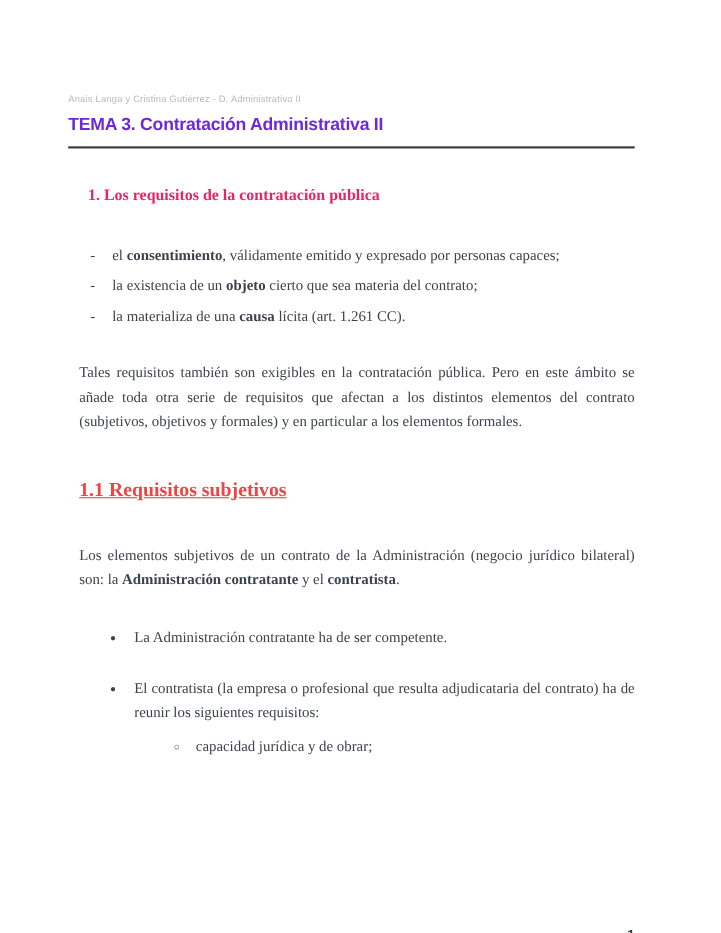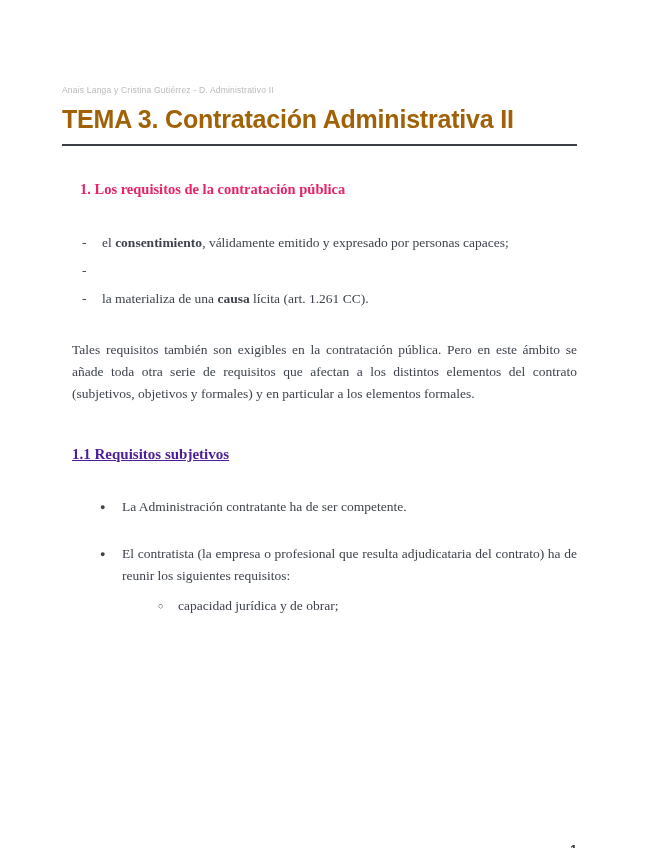--- a/index.html
+++ b/index.html
@@ -15,23 +15,23 @@
     overflow: hidden;
     margin-top: 35px;
   }
   .doc-header {
     font-size: 8.5px;
     color: #b9b9b9;
     letter-spacing: 0.2px;
   }
   .doc-title {
     margin: 10px 0 0 0;
-    font-size: 25px;
+    font-size: 16px;
     font-weight: 700;
-    color: #a16207;
+    color: #6d28d9;
     letter-spacing: -0.2px;
   }
   .title-rule {
     margin-top: 10px;
     height: 2px;
     background: #3a3e45;
     width: 100%;
   }
   .content {
     margin-left: 10px;
@@ -59,23 +59,23 @@
     align-items: flex-start;
     margin-bottom: 6px;
   }
   .dash-marker {
     width: 20px;
     flex: 0 0 20px;
     color: #3d424c;
   }
   .subsection-heading {
     margin: 36px 0 0 0;
-    font-size: 15px;
+    font-size: 18px;
     font-weight: 700;
-    color: #4c1d95;
+    color: #ef4444;
     text-decoration: underline;
   }
   .bullet-list {
     list-style: none;
     margin: 30px 0 0 0;
     padding: 0 0 0 28px;
   }
   .bullet-item { 
     display: flex;
     align-items: flex-start;
@@ -131,31 +131,33 @@
     <h2 class="section-heading">1. Los requisitos de la contratación pública</h2>
 
 
     <ul class="dash-list">
       <li>
         <span class="dash-marker">-</span>
         <span class="li-text"><span>el </span><span class="b">consentimiento</span><span>, válidamente emitido y expresado por personas capaces;</span></span>
       </li>
       <li>
         <span class="dash-marker">-</span>
+        <span class="li-text"><span>la existencia de un </span><span class="b">objeto</span><span> cierto que sea materia del contrato;</span></span>
       </li>
       <li>
         <span class="dash-marker">-</span>
         <span class="li-text"><span>la materializa de una </span><span class="b">causa</span><span> lícita (art. 1.261 CC).</span></span>
       </li>
     </ul>
 
     <p class="para justify">Tales requisitos también son exigibles en la contratación pública. Pero en este ámbito se añade toda otra serie de requisitos que afectan a los distintos elementos del contrato (subjetivos, objetivos y formales) y en particular a los elementos formales.</p>
 
     <h3 class="subsection-heading">1.1 Requisitos subjetivos</h3>
 
+    <p class="para justify" style="margin-top:34px;"><span>Los elementos subjetivos de un contrato de la Administración (negocio jurídico bilateral) son: la </span><span class="b">Administración contratante</span><span> y el </span><span class="b">contratista</span><span>.</span></p>
 
 
     <ul class="bullet-list">
       <li class="bullet-item">
         <span class="bullet-marker">●</span>
         <div class="bullet-body">La Administración contratante ha de ser competente.</div>
       </li>
       <li class="bullet-item">
         <span class="bullet-marker">●</span>
         <div class="bullet-body">

